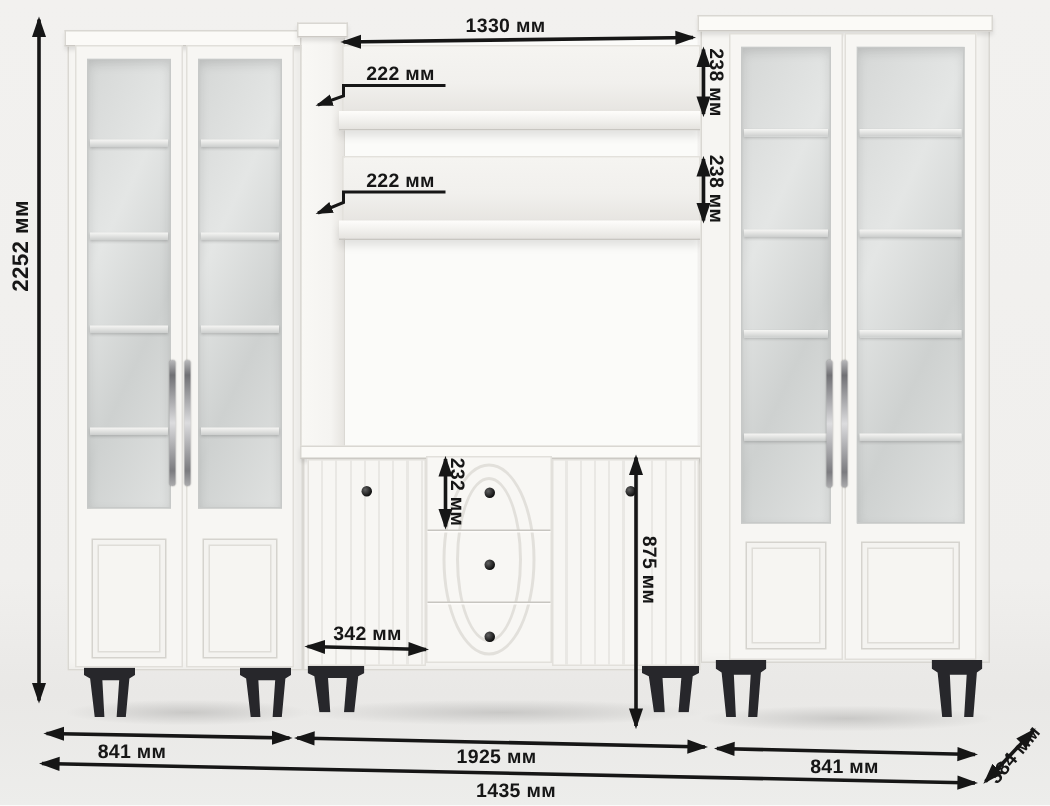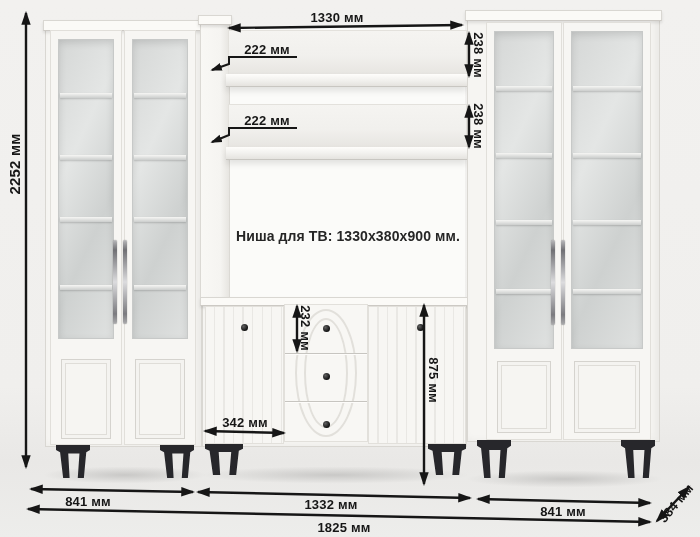--- a/index.html
+++ b/index.html
@@ -171,23 +171,22 @@
     <line class="dim" x1="28" y1="509" x2="650" y2="522"></line>
     <line class="dim" x1="657" y1="521" x2="689" y2="487"></line>
   </svg>
 
   <div class="lbl" style="left:337px;top:17px;">1330 мм</div>
   <div class="lbl" style="left:267px;top:49px;">222 мм</div>
   <div class="lbl" style="left:267px;top:120px;">222 мм</div>
   <div class="lbl rot90" style="left:478px;top:55px;">238 мм</div>
   <div class="lbl rot90" style="left:478px;top:126px;">238 мм</div>
   <div class="lbl rotm90 big" style="left:14px;top:164px;">2252 мм</div>
-  <div class="lbl note" style="left:348px;top:236px;">Ниша для ТВ: 1330x380x900 мм.</div>
   <div class="lbl rot90" style="left:305px;top:328px;">232 мм</div>
   <div class="lbl" style="left:245px;top:422px;">342 мм</div>
   <div class="lbl rot90" style="left:433px;top:380px;">875 мм</div>
   <div class="lbl" style="left:88px;top:501px;">841 мм</div>
-  <div class="lbl" style="left:331px;top:504px;">1332 мм</div>
+  <div class="lbl" style="left:331px;top:504px;">1925 мм</div>
   <div class="lbl" style="left:563px;top:511px;">841 мм</div>
-  <div class="lbl" style="left:344px;top:527px;">1825 мм</div>
+  <div class="lbl" style="left:344px;top:527px;">1435 мм</div>
   <div class="lbl rotm50" style="left:676px;top:503px;">384 мм</div>
 
 </div>
 
 </body></html>

